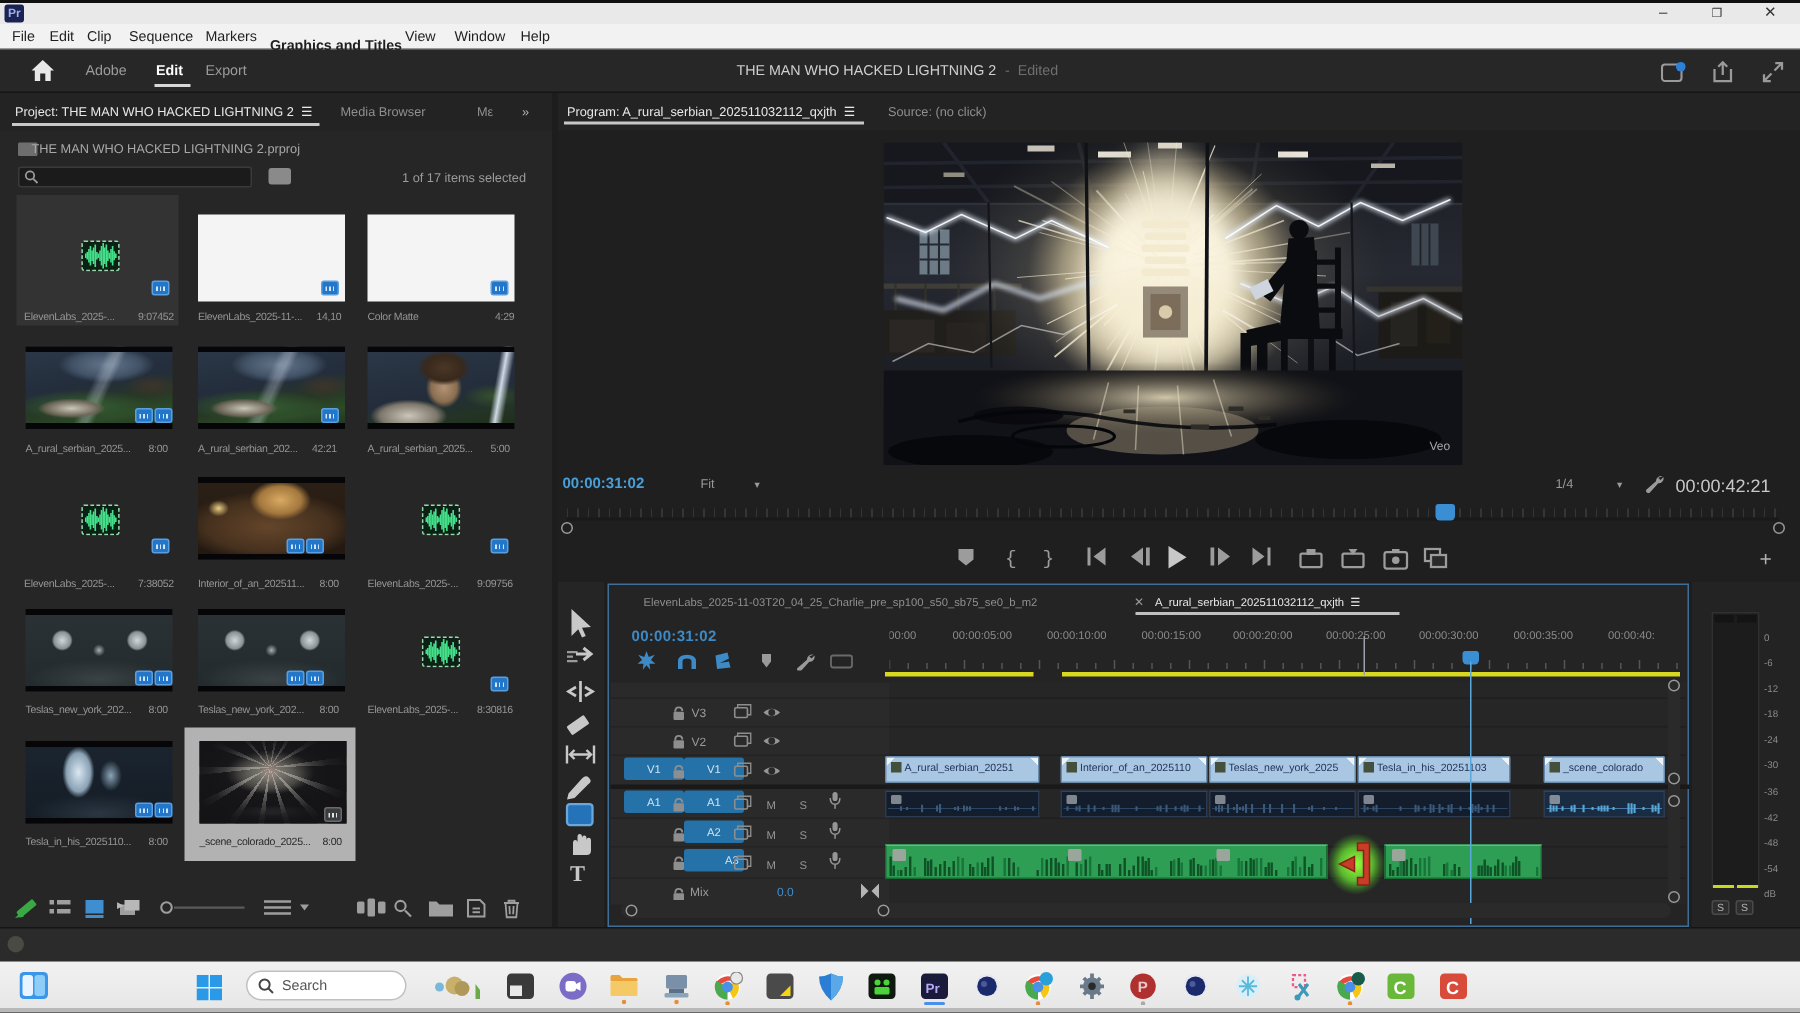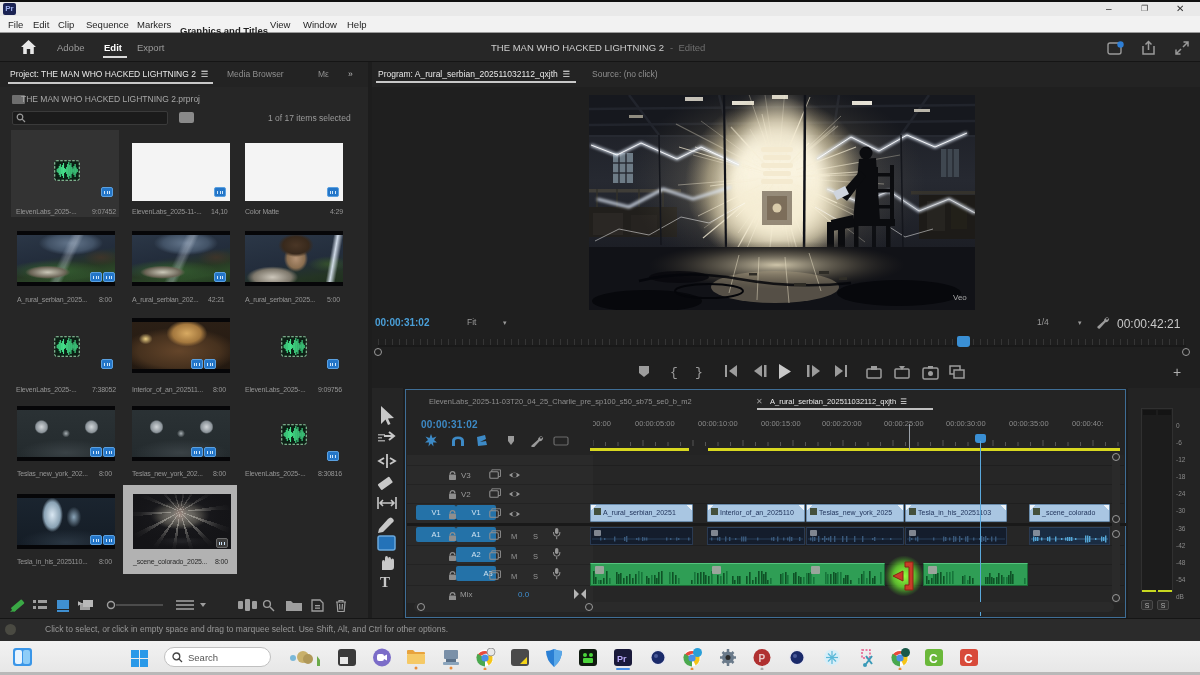--- a/index.html
+++ b/index.html
@@ -1097,21 +1097,20 @@
   <div class="abs" style="left:1157px; top:600px; width:12px; height:10px; background:#2e2e2e; border:1px solid #4a4a4a; border-radius:2px; color:#b0b0b0; font-size:7px; text-align:center; line-height:9px;">S</div>
 
   <div class="abs" style="left:1112px; top:455px; width:8px; height:148px; background:#2a2a2a; border-radius:4px;"></div>
   <div class="abs" style="left:1112px; top:453px; width:8px; height:8px; border:1.5px solid #9a9a9a; border-radius:50%; background:#2a2a2a;"></div>
   <div class="abs" style="left:1112px; top:515px; width:8px; height:8px; border:1.5px solid #9a9a9a; border-radius:50%; background:#2a2a2a;"></div>
   <div class="abs" style="left:1112px; top:530px; width:8px; height:8px; border:1.5px solid #9a9a9a; border-radius:50%; background:#2a2a2a;"></div>
   <div class="abs" style="left:1112px; top:594px; width:8px; height:8px; border:1.5px solid #9a9a9a; border-radius:50%; background:#2a2a2a;"></div>
 
   <div class="abs" style="left:0; top:618px; width:1200px; height:23px; background:#2b2b2b; border-top:1px solid #151515;"></div>
   <div class="abs" style="left:5px; top:624px; width:11px; height:11px; border-radius:50%; background:#4a4a42;"></div>
-  <div class="abs" style="left:45px; top:624px; color:#989898; font-size:8.5px;">Click to select, or click in empty space and drag to marquee select. Use Shift, Alt, and Ctrl for other options.</div>
 
   <div class="abs" id="taskbar" style="left:0; top:641px; width:1200px; height:34px; background:linear-gradient(#f2f2f2,#e6e6e6);"></div>
 
   <svg class="abs" style="left:13px; top:648px;" width="19" height="18" viewBox="0 0 19 18">
     <rect width="19" height="18" rx="3" fill="#3a96e8"></rect>
     <rect x="2" y="2" width="7" height="14" rx="2" fill="#e8f4ff"></rect>
     <rect x="10" y="2" width="7" height="14" rx="2" fill="#8ecdf8"></rect>
   </svg>
 
   <svg class="abs" style="left:131px; top:650px;" width="17" height="17" viewBox="0 0 17 17">

